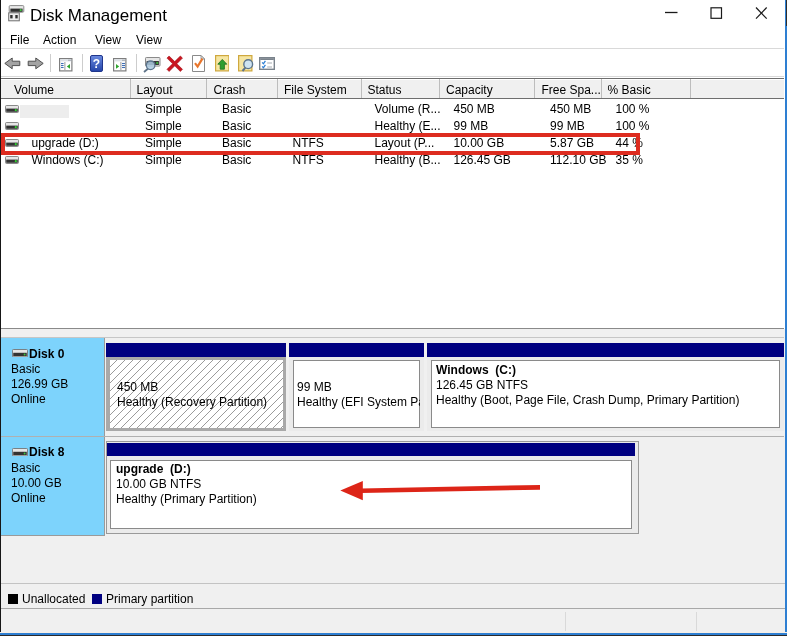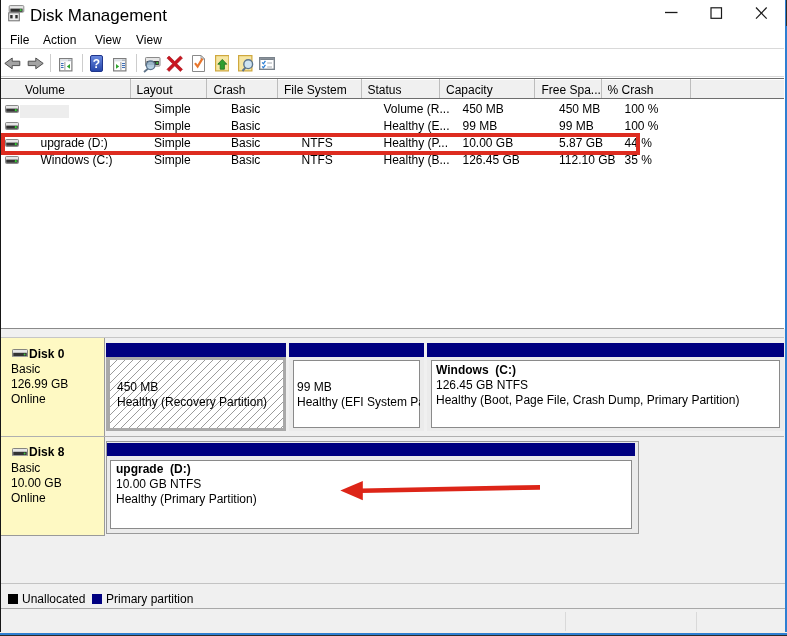--- a/index.html
+++ b/index.html
@@ -13,31 +13,31 @@
 #bot2{left:0;top:633px;width:787px;height:2.4px;background:#2e7fd2}
 #bot3{left:0;top:635.4px;width:787px;height:0.6px;background:#2a2a2a}
 
 .menuitem{top:32.5px;height:15px;line-height:15px}
 #menuline{left:1px;top:47.5px;width:783px;height:1px;background:#d9d9d9}
 #toolline{left:1px;top:75.5px;width:783px;height:1px;background:#d9d9d9}
 .tsep{top:54px;width:1px;height:18px;background:#cdcdcd}
 
 #lhead{left:1px;top:78px;width:783px;height:21px;background:#f0f0f0;border-top:1px solid #6e6e6e;border-bottom:1px solid #6e6e6e}
 .hc{position:absolute;top:0;height:19px;line-height:23px;border-right:1px solid #bdbdbd;box-shadow:inset 0 1px 0 #fff;padding-left:6px;font-size:12px;white-space:nowrap;overflow:hidden}
-.row{position:absolute;left:19px;width:718px;height:17px}
+.row{position:absolute;left:10px;width:718px;height:17px}
 .row span{position:absolute;top:0;height:17px;line-height:16px;white-space:nowrap}
 .c-name{left:21.5px}.c-lay{left:135px}.c-typ{left:212px}.c-fs{left:282.5px}.c-st{left:364.5px}.c-cap{left:443.5px}.c-fre{left:540px}.c-pct{left:605.5px}
 #focusbox{left:19.5px;top:104.5px;width:49px;height:13px;background:#ededed}
 #redrect{left:1px;top:132.5px;width:639px;height:22px;border:4px solid #dd2c20}
 
 #splitline{left:0;top:328px;width:784px;height:1px;background:#8a8a8a}
 #lower{left:0;top:329px;width:785px;height:279px;background:#f0f0f0}
 #gline1{left:0;top:337px;width:784px;height:1px;background:#c6c6c6}
 #gline2{left:0;top:436px;width:784px;height:1px;background:#b0b0b0}
-.dlabel{background:#fef9c3;border-right:1px solid #9a9a9a;font-size:12px}
+.dlabel{background:#7dd3fc;border-right:1px solid #9a9a9a;font-size:12px}
 .dlabel .ln{position:absolute;left:11px;white-space:nowrap;line-height:12px}
 .navy{position:absolute;background:#000080}
 .pbodysel{position:absolute;background:#a9a9a9}
 .pbody{position:absolute;background:#ebebeb}
 .pcontent{position:absolute;background:#fff;border:1px solid #8a8a8a;overflow:hidden}
 .hatch{position:absolute;background:#fff;background-image:repeating-linear-gradient(135deg,rgba(0,0,0,0) 0 4.75px,#9b9b9b 4.75px 5.65px)}
 .ptext{position:absolute;font-size:12px;line-height:15px;white-space:nowrap}
 
 #statusbar{left:0;top:609px;width:785px;height:23px;background:#f0f0f0}
 #legline1{left:0;top:582.5px;width:785px;height:1px;background:#c3c3c3}
@@ -137,28 +137,28 @@
  <rect x="0.7" y="0.7" width="14.6" height="11.6" fill="#fff" stroke="#7a838c" stroke-width="1.4"></rect>
  <rect x="1.2" y="1.2" width="13.6" height="1.8" fill="#7a838c"></rect>
  <path d="M3.2 5.4 L4.4 6.8 L6.4 3.9" fill="none" stroke="#2d7fd4" stroke-width="1.3"></path>
  <path d="M3.2 9.4 L4.4 10.8 L6.4 7.9" fill="none" stroke="#2d7fd4" stroke-width="1.3"></path>
  <line x1="8.2" y1="6" x2="13" y2="6" stroke="#aeb2b8" stroke-width="1.1"></line>
  <line x1="8.2" y1="10" x2="13" y2="10" stroke="#aeb2b8" stroke-width="1.1"></line>
 </svg>
 <div class="abs" id="toolline"></div>
 
 <div class="abs" id="lhead">
- <div class="hc" style="left:0;width:129.5px;padding-left:24px">Volume</div>
+ <div class="hc" style="left:0;width:129.5px;padding-left:13px">Volume</div>
  <div class="hc" style="left:129.5px;width:76px">Layout</div>
  <div class="hc" style="left:205.5px;width:71.5px;padding-left:7px">Crash</div>
  <div class="hc" style="left:277px;width:83.5px">File System</div>
  <div class="hc" style="left:360.5px;width:78.5px">Status</div>
  <div class="hc" style="left:439px;width:94.5px">Capacity</div>
  <div class="hc" style="left:533.5px;width:67px;padding-left:7px">Free Spa...</div>
- <div class="hc" style="left:600.5px;width:89.5px">% Crash</div>
+ <div class="hc" style="left:600.5px;width:89.5px">% Basic</div>
  <div class="hc" style="left:690px;width:93px;border-right:none"></div>
 </div>
 <div class="abs" id="focusbox"></div>
 
 <div class="row" style="top:101px">
  <span class="c-lay">Simple</span>
     <span class="c-typ">Basic</span>
  <span class="c-st">Volume (R...</span>
     <span class="c-cap">450 MB</span>
  <span class="c-fre">450 MB</span>
@@ -170,21 +170,21 @@
  <span class="c-st">Healthy (E...</span>
     <span class="c-cap">99 MB</span>
  <span class="c-fre">99 MB</span>
     <span class="c-pct">100 %</span>
 </div>
 <div class="row" style="top:135px">
  <span class="c-name">upgrade (D:)</span>
     <span class="c-lay">Simple</span>
     <span class="c-typ">Basic</span>
  <span class="c-fs">NTFS</span>
-    <span class="c-st">Healthy (P...</span>
+    <span class="c-st">Layout (P...</span>
     <span class="c-cap">10.00 GB</span>
  <span class="c-fre">5.87 GB</span>
     <span class="c-pct">44 %</span>
 </div>
 <div class="row" style="top:152px">
  <span class="c-name">Windows (C:)</span>
     <span class="c-lay">Simple</span>
     <span class="c-typ">Basic</span>
  <span class="c-fs">NTFS</span>
     <span class="c-st">Healthy (B...</span>

